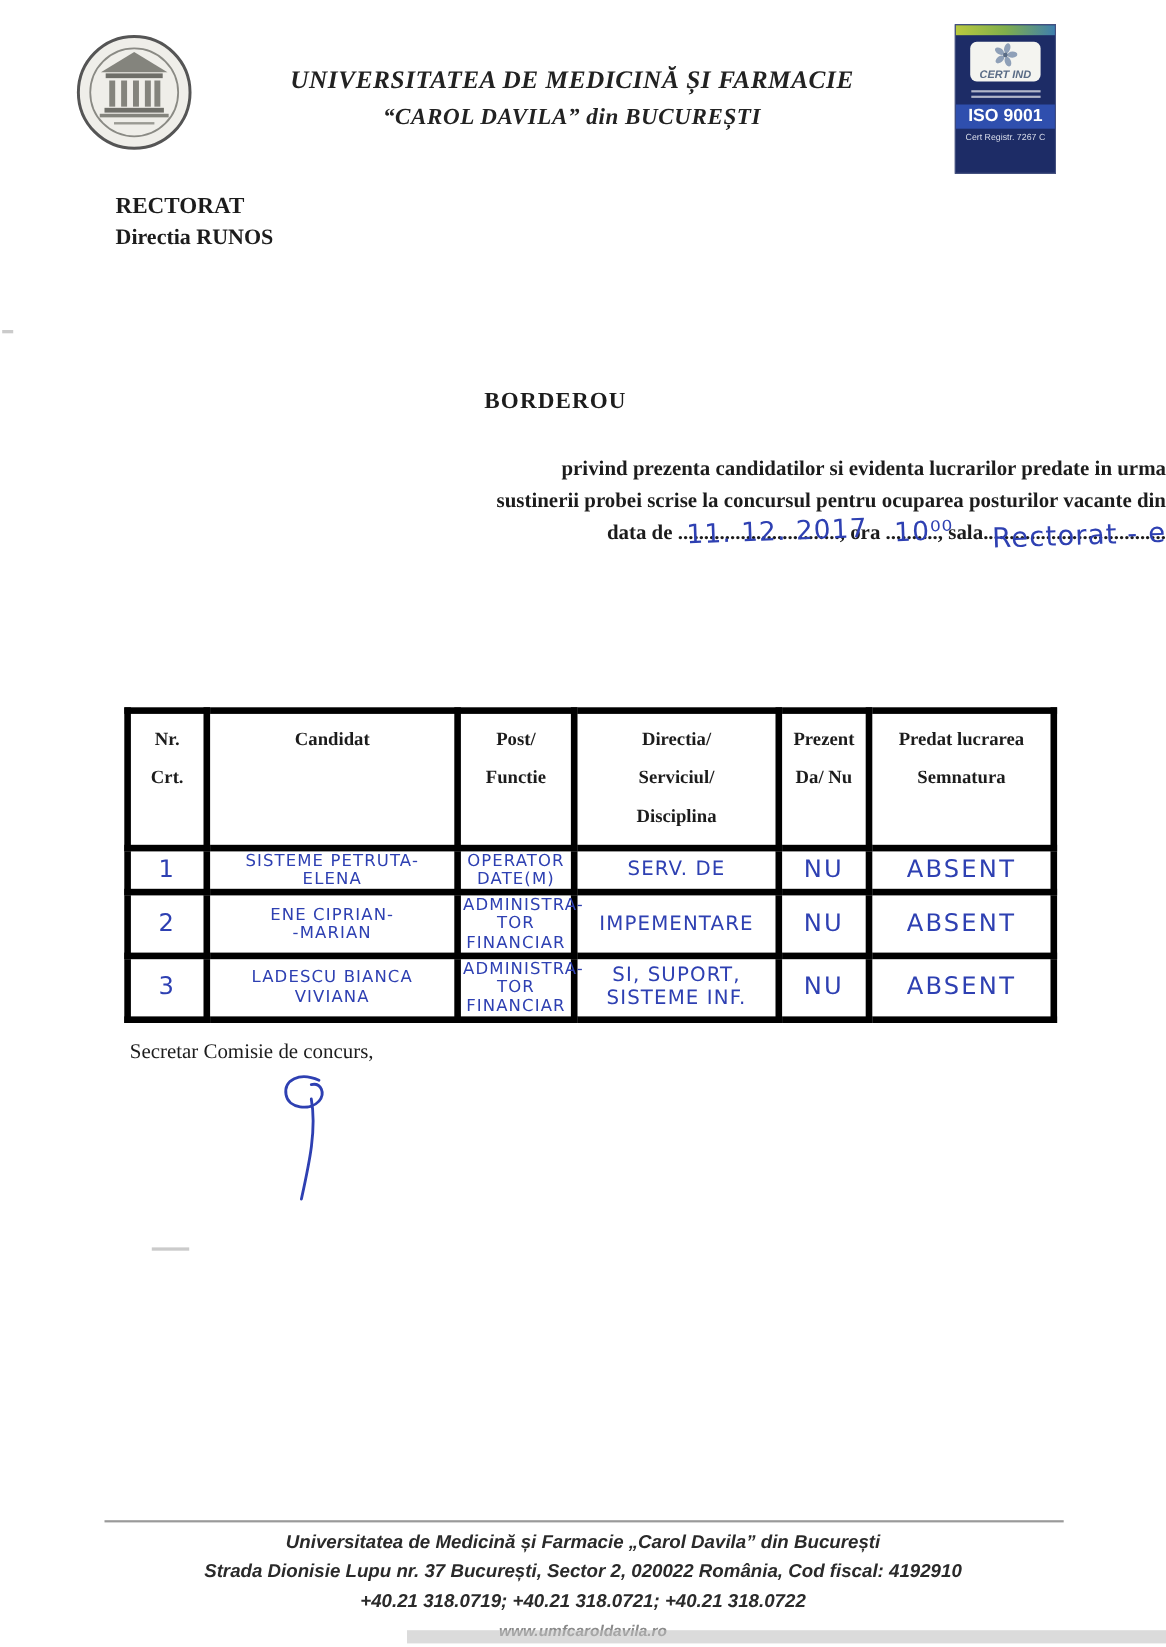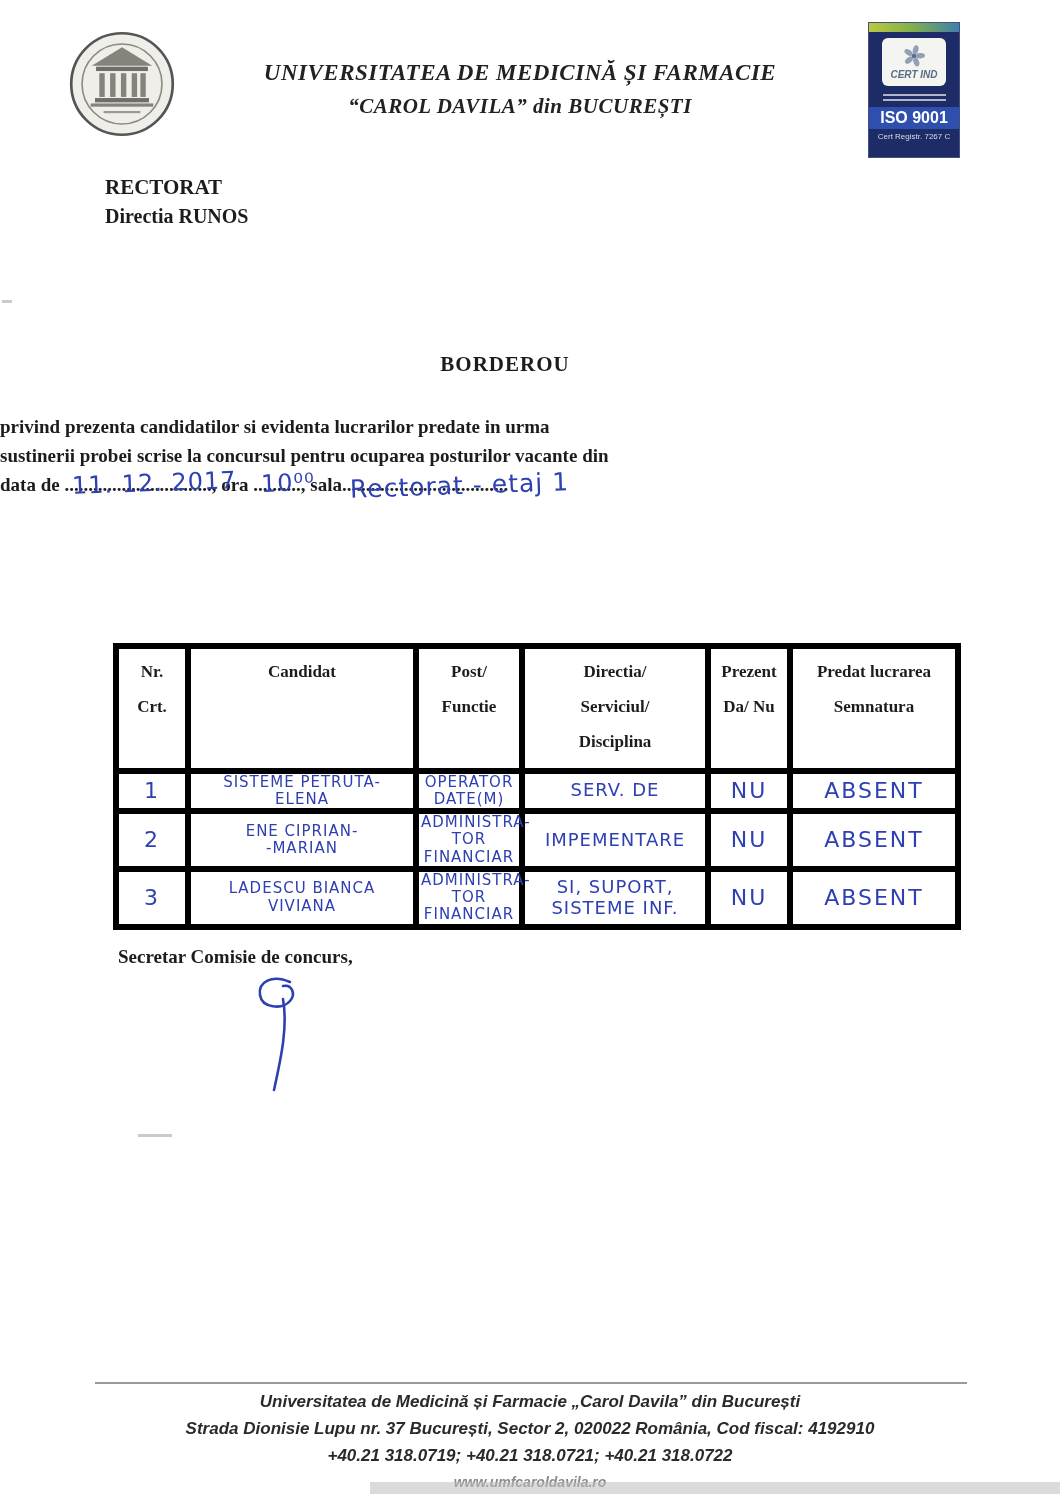--- a/index.html
+++ b/index.html
@@ -20,21 +20,21 @@
   }
   .uni-line1 { font-size:23px; }
   .uni-line2 { font-size:21px; margin-top:8px; }
 
   .iso-badge {
     position:absolute; left:868px; top:22px; width:92px; height:136px;
     background:#1d2c66; border:1px solid #44507f; display:flex; flex-direction:column; align-items:center;
   }
   .iso-topstrip { width:100%; height:9px; background:linear-gradient(90deg,#b9c93f,#7fae4c,#3f7fae); }
   .iso-cert-box {
-    margin-top:6px; width:64px; height:48px; background:#f4f4f0; border-radius:6px;
+    margin-top:6px; width:64px; height:36px; background:#f4f4f0; border-radius:6px;
     display:flex; flex-direction:column; align-items:center; justify-content:center; gap:2px;
   }
   .certind-text { font-family:"Liberation Sans",sans-serif; font-style:italic; font-weight:bold; font-size:10px; color:#5a6c86; }
   .iso-hairlines { width:70%; margin-top:5px; }
   .iso-hairlines div { height:2px; background:rgba(255,255,255,.65); margin:3px 0; }
   .iso-title {
     margin-top:3px; width:100%; text-align:center; background:#2f4fae;
     color:#ffffff; font-family:"Liberation Sans",sans-serif; font-weight:bold; font-size:16px; padding:2px 0;
   }
   .iso-sub { color:#d8dcea; font-family:"Liberation Sans",sans-serif; font-size:8px; margin-top:3px; }
@@ -42,21 +42,21 @@
   .dept { position:absolute; left:105px; top:172px; font-weight:bold; line-height:1.45; }
   .dept .l1 { font-size:21px; }
   .dept .l2 { font-size:20px; }
 
   
   .doc-title {
     position:absolute; left:0; top:352px; width:1010px; text-align:center;
     font-weight:bold; font-size:21px; letter-spacing:1px;
   }
   .intro {
-    position:absolute; left:0; top:412px; width:1060px; text-align:left;
+    position:absolute; left:0; top:412px; width:1060px; text-align:right;
     font-weight:bold; font-size:19px; line-height:29px;
   }
   .fill { position:relative; display:inline-block; }
   .hand {
     color:#2e40b2; font-family:"DejaVu Sans",sans-serif; letter-spacing:1px;
   }
   .overlay {
     position:absolute; left:8px; bottom:1px; font-size:24px; white-space:nowrap;
     transform:rotate(-2deg); font-weight:normal;
   }
@@ -73,21 +73,21 @@
     line-height:2.05; padding:6px 2px 8px; height:112px;
   }
   .doc-table td {
     height:40px; text-align:center; vertical-align:middle; padding:0 2px;
   }
   td.hand { font-size:15px; line-height:1.15; }
   td.hand.big { font-size:22px; letter-spacing:2px; }
   td.hand.mid { font-size:18px; }
 
   
-  .secretar { position:absolute; left:118px; top:946px; font-weight:bold; font-size:19px;text-align:center; }
+  .secretar { position:absolute; left:118px; top:946px; font-weight:normal; font-size:19px;text-align:center; }
   .sig { position:absolute; left:246px; top:972px; width:70px; height:130px; }
 
   
   .footer-rule { position:absolute; left:95px; top:1382px; width:872px; height:2px; background:#9a9a9a; }
   .footer {
     position:absolute; left:0; top:1388px; width:1060px; text-align:center;
     font-family:"Liberation Sans",sans-serif; font-style:italic; font-weight:bold; color:#2a2a2a;
     line-height:27px; font-size:17px;
   }
   .footer .site { font-size:14px; color:#8a8a8a; font-weight:bold; }

